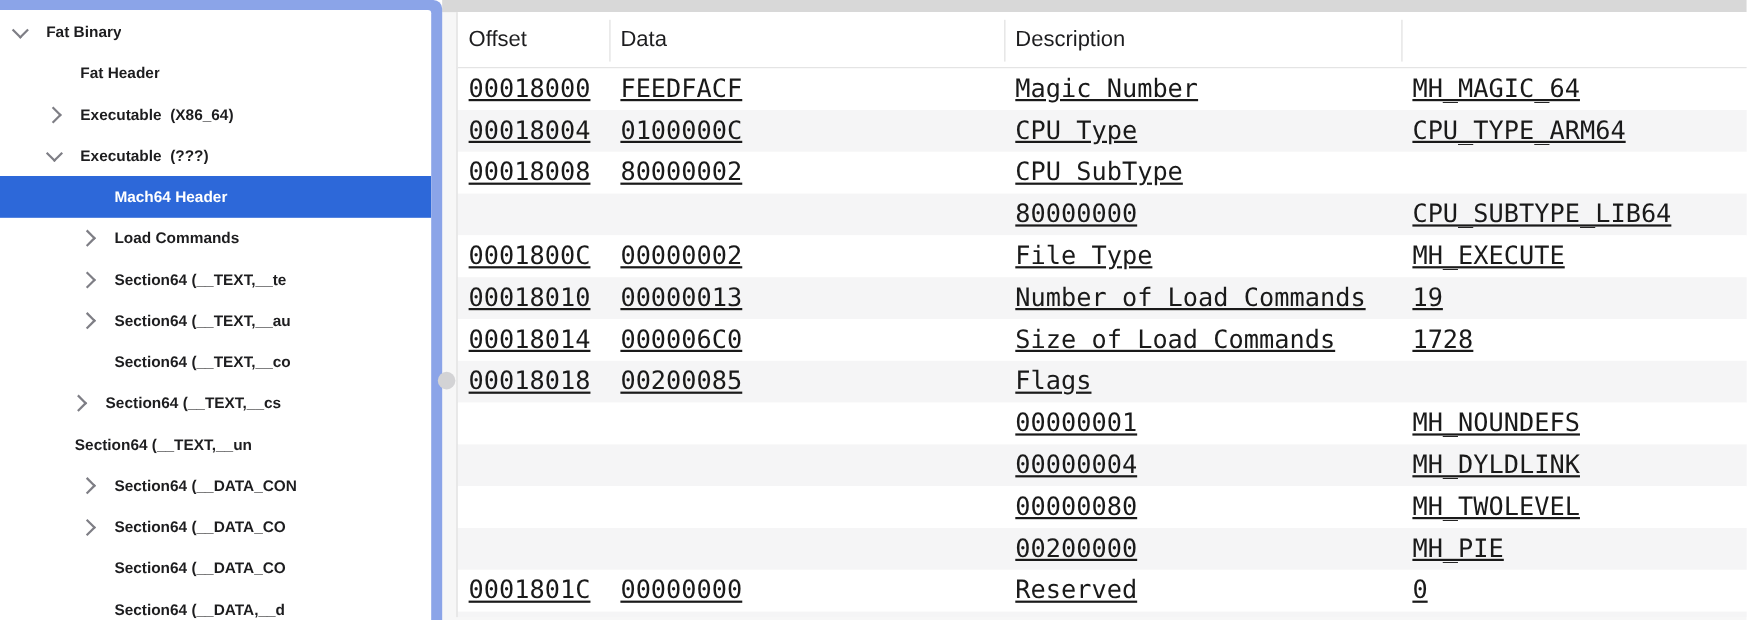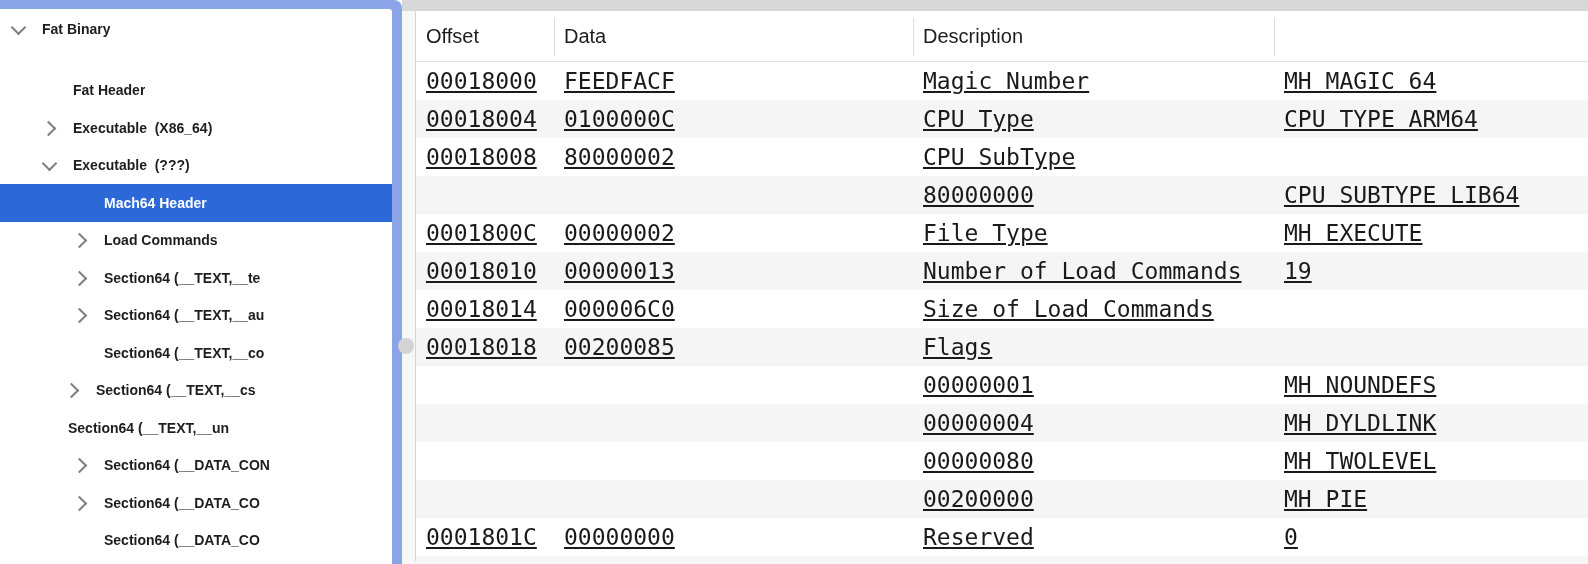--- a/index.html
+++ b/index.html
@@ -124,20 +124,21 @@
         <div class="trow alt">
           <span class="cell c-offset">00018010</span>
           <span class="cell c-data">00000013</span>
           <span class="cell c-desc">Number of Load Commands</span>
           <span class="cell c-value">19</span>
         </div>
         <div class="trow">
           <span class="cell c-offset">00018014</span>
           <span class="cell c-data">000006C0</span>
           <span class="cell c-desc">Size of Load Commands</span>
+          <span class="cell c-value">1728</span>
         </div>
         <div class="trow alt">
           <span class="cell c-offset">00018018</span>
           <span class="cell c-data">00200085</span>
           <span class="cell c-desc">Flags</span>
           <span class="cell c-value"></span>
         </div>
         <div class="trow">
           <span class="cell c-offset"></span>
           <span class="cell c-data"></span>
@@ -174,21 +175,21 @@
           <span class="cell c-desc"></span>
           <span class="cell c-value"></span>
         </div>
       </div>
   </div>
 
   <div class="sidebar-ring"></div>
   <div class="sidebar">
     <div class="tree" id="tree">
         <div class="tree-row" style="padding-left: 6px;"><span class="chev chev-down"></span><span class="tree-label">Fat Binary</span></div>
-        <div class="tree-row" style="padding-left: 37px; margin-top: 24px;"><span class="chev chev-none"></span><span class="tree-label">Fat Header</span></div>
+        <div class="tree-row" style="padding-left: 37px;"><span class="chev chev-none"></span><span class="tree-label">Fat Header</span></div>
         <div class="tree-row" style="padding-left: 37px;"><span class="chev chev-right"></span><span class="tree-label">Executable  (X86_64)</span></div>
         <div class="tree-row" style="padding-left: 37px;"><span class="chev chev-down"></span><span class="tree-label">Executable  (???)</span></div>
         <div class="tree-row selected" style="padding-left: 68px;"><span class="chev chev-none"></span><span class="tree-label">Mach64 Header</span></div>
         <div class="tree-row" style="padding-left: 68px;"><span class="chev chev-right"></span><span class="tree-label">Load Commands</span></div>
         <div class="tree-row" style="padding-left: 68px;"><span class="chev chev-right"></span><span class="tree-label">Section64 (__TEXT,__te</span></div>
         <div class="tree-row" style="padding-left: 68px;"><span class="chev chev-right"></span><span class="tree-label">Section64 (__TEXT,__au</span></div>
         <div class="tree-row" style="padding-left: 68px;"><span class="chev chev-none"></span><span class="tree-label">Section64 (__TEXT,__co</span></div>
         <div class="tree-row" style="padding-left: 60px;"><span class="chev chev-right"></span><span class="tree-label">Section64 (__TEXT,__cs</span></div>
         <div class="tree-row" style="padding-left: 32px;"><span class="chev chev-none"></span><span class="tree-label">Section64 (__TEXT,__un</span></div>
         <div class="tree-row" style="padding-left: 68px;"><span class="chev chev-right"></span><span class="tree-label">Section64 (__DATA_CON</span></div>

